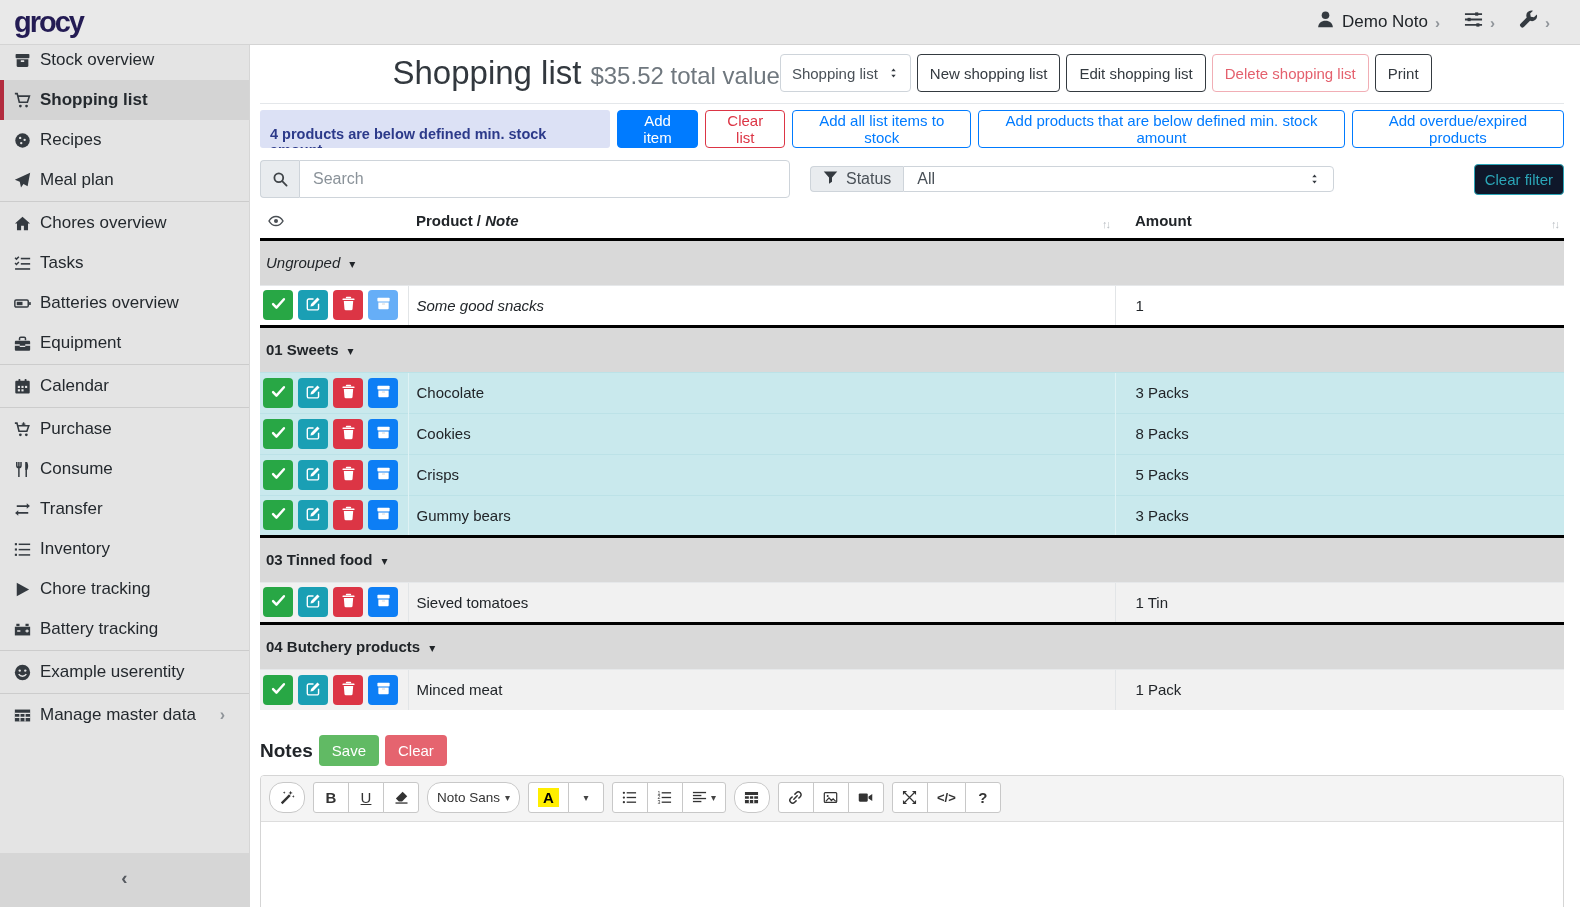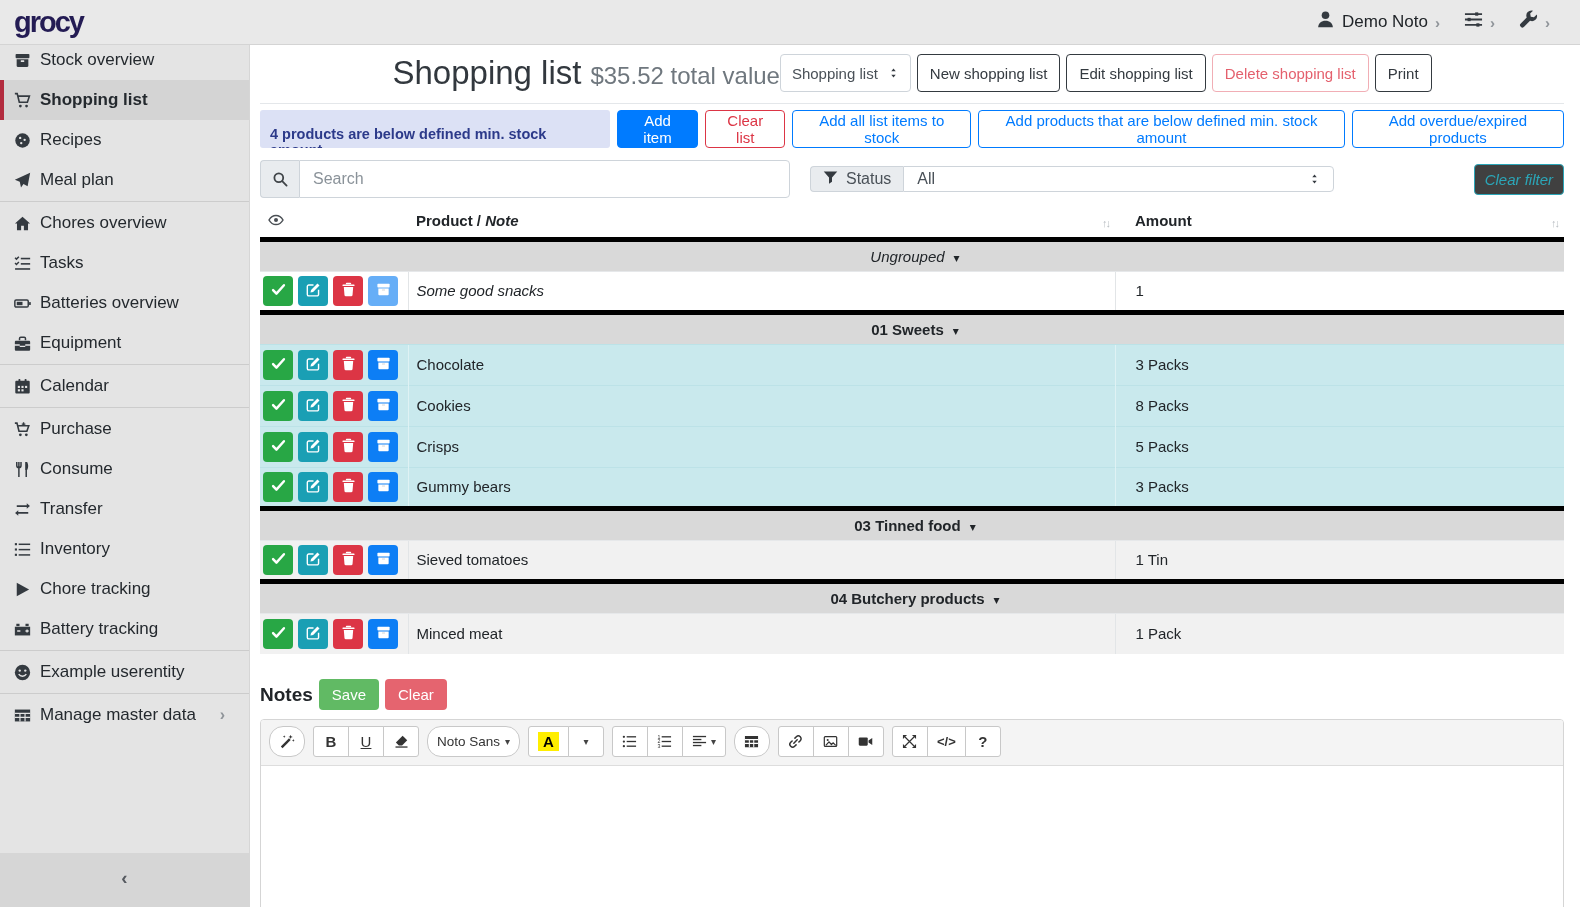--- a/index.html
+++ b/index.html
@@ -67,30 +67,30 @@
   .search-input { flex:1; border:1px solid #ced4da; border-radius:0 4px 4px 0; padding:0 13px;
     font-size:16px; color:#495057; font-family:inherit; outline:none; }
   .search-input::placeholder { color:#8a9299; }
   .status-group { display:flex; margin-left:20px; width:524px; height:26px; }
   .status-addon { background:#e9ecef; border:1px solid #ced4da; border-right:none; border-radius:4px 0 0 4px;
     display:flex; align-items:center; gap:8px; padding:0 12px; font-size:16px; color:#495057; }
   .status-addon svg { width:15px; height:15px; color:#343a40; }
   .status-select { flex:1; border:1px solid #ced4da; border-radius:0 4px 4px 0; background:#fff;
     display:flex; align-items:center; justify-content:space-between; padding:0 13px; font-size:16px; color:#495057; cursor:pointer; }
   .clear-filter { margin-left:auto; height:31px; border:1px solid var(--info-teal,#2ba6b8);
-    color:var(--info-teal,#2ba6b8); border-radius:4px; background:#404040; padding:0 10px; font-size:15px;font-style:italic; }
+    color:var(--info-teal,#2ba6b8); border-radius:4px; background:#0f172a; padding:0 10px; font-size:15px; }
 
   
   table.slist { width:100%; border-collapse:collapse; table-layout:fixed; margin-top:8px; font-size:15px; }
   col.c-act { width:148px; } col.c-prod { width:707px; }
   thead th { text-align:left; font-weight:bold; color:#212529; height:33px; padding:0 8px 2px 8px;
     border-bottom:2px solid #e3e7ea; position:relative; font-size:15px; }
   thead th .sort { position:absolute; right:6px; bottom:8px; font-size:11px; letter-spacing:-2px; color:#b8bdc2; font-weight:normal; }
   th .eye svg { width:16px; height:16px; display:block; }
-  tr.group-row td { background:#d9d9d9; height:32px; padding:0 0 0 6px; border-top:5px solid #000000;text-align:center; }
+  tr.group-row td { background:#d9d9d9; height:46px; padding:0 0 0 6px; border-top:3px solid #000000; }
   .g-label { font-weight:bold; font-size:15px; }
   .g-label.it { font-style:italic; font-weight:normal; }
   .g-caret { margin-left:9px; font-size:12px; color:#212529; }
   tr.item-row td { height:41px; padding:0; border-top:1px solid #e6e8ea; vertical-align:middle; }
   tr.row-white td { background:#fff; }
   tr.row-stripe td { background:#f1f1f1; }
   tr.row-highlight td { background:var(--row-highlight,#c9e9ed); border-top-color:#bce2e7; }
   td.td-actions { padding-left:3px !important; white-space:nowrap; }
   td.cellsep { border-left:1px solid #e2e5e7; }
   tr.row-highlight td.cellsep { border-left-color:#dff2f4; }

